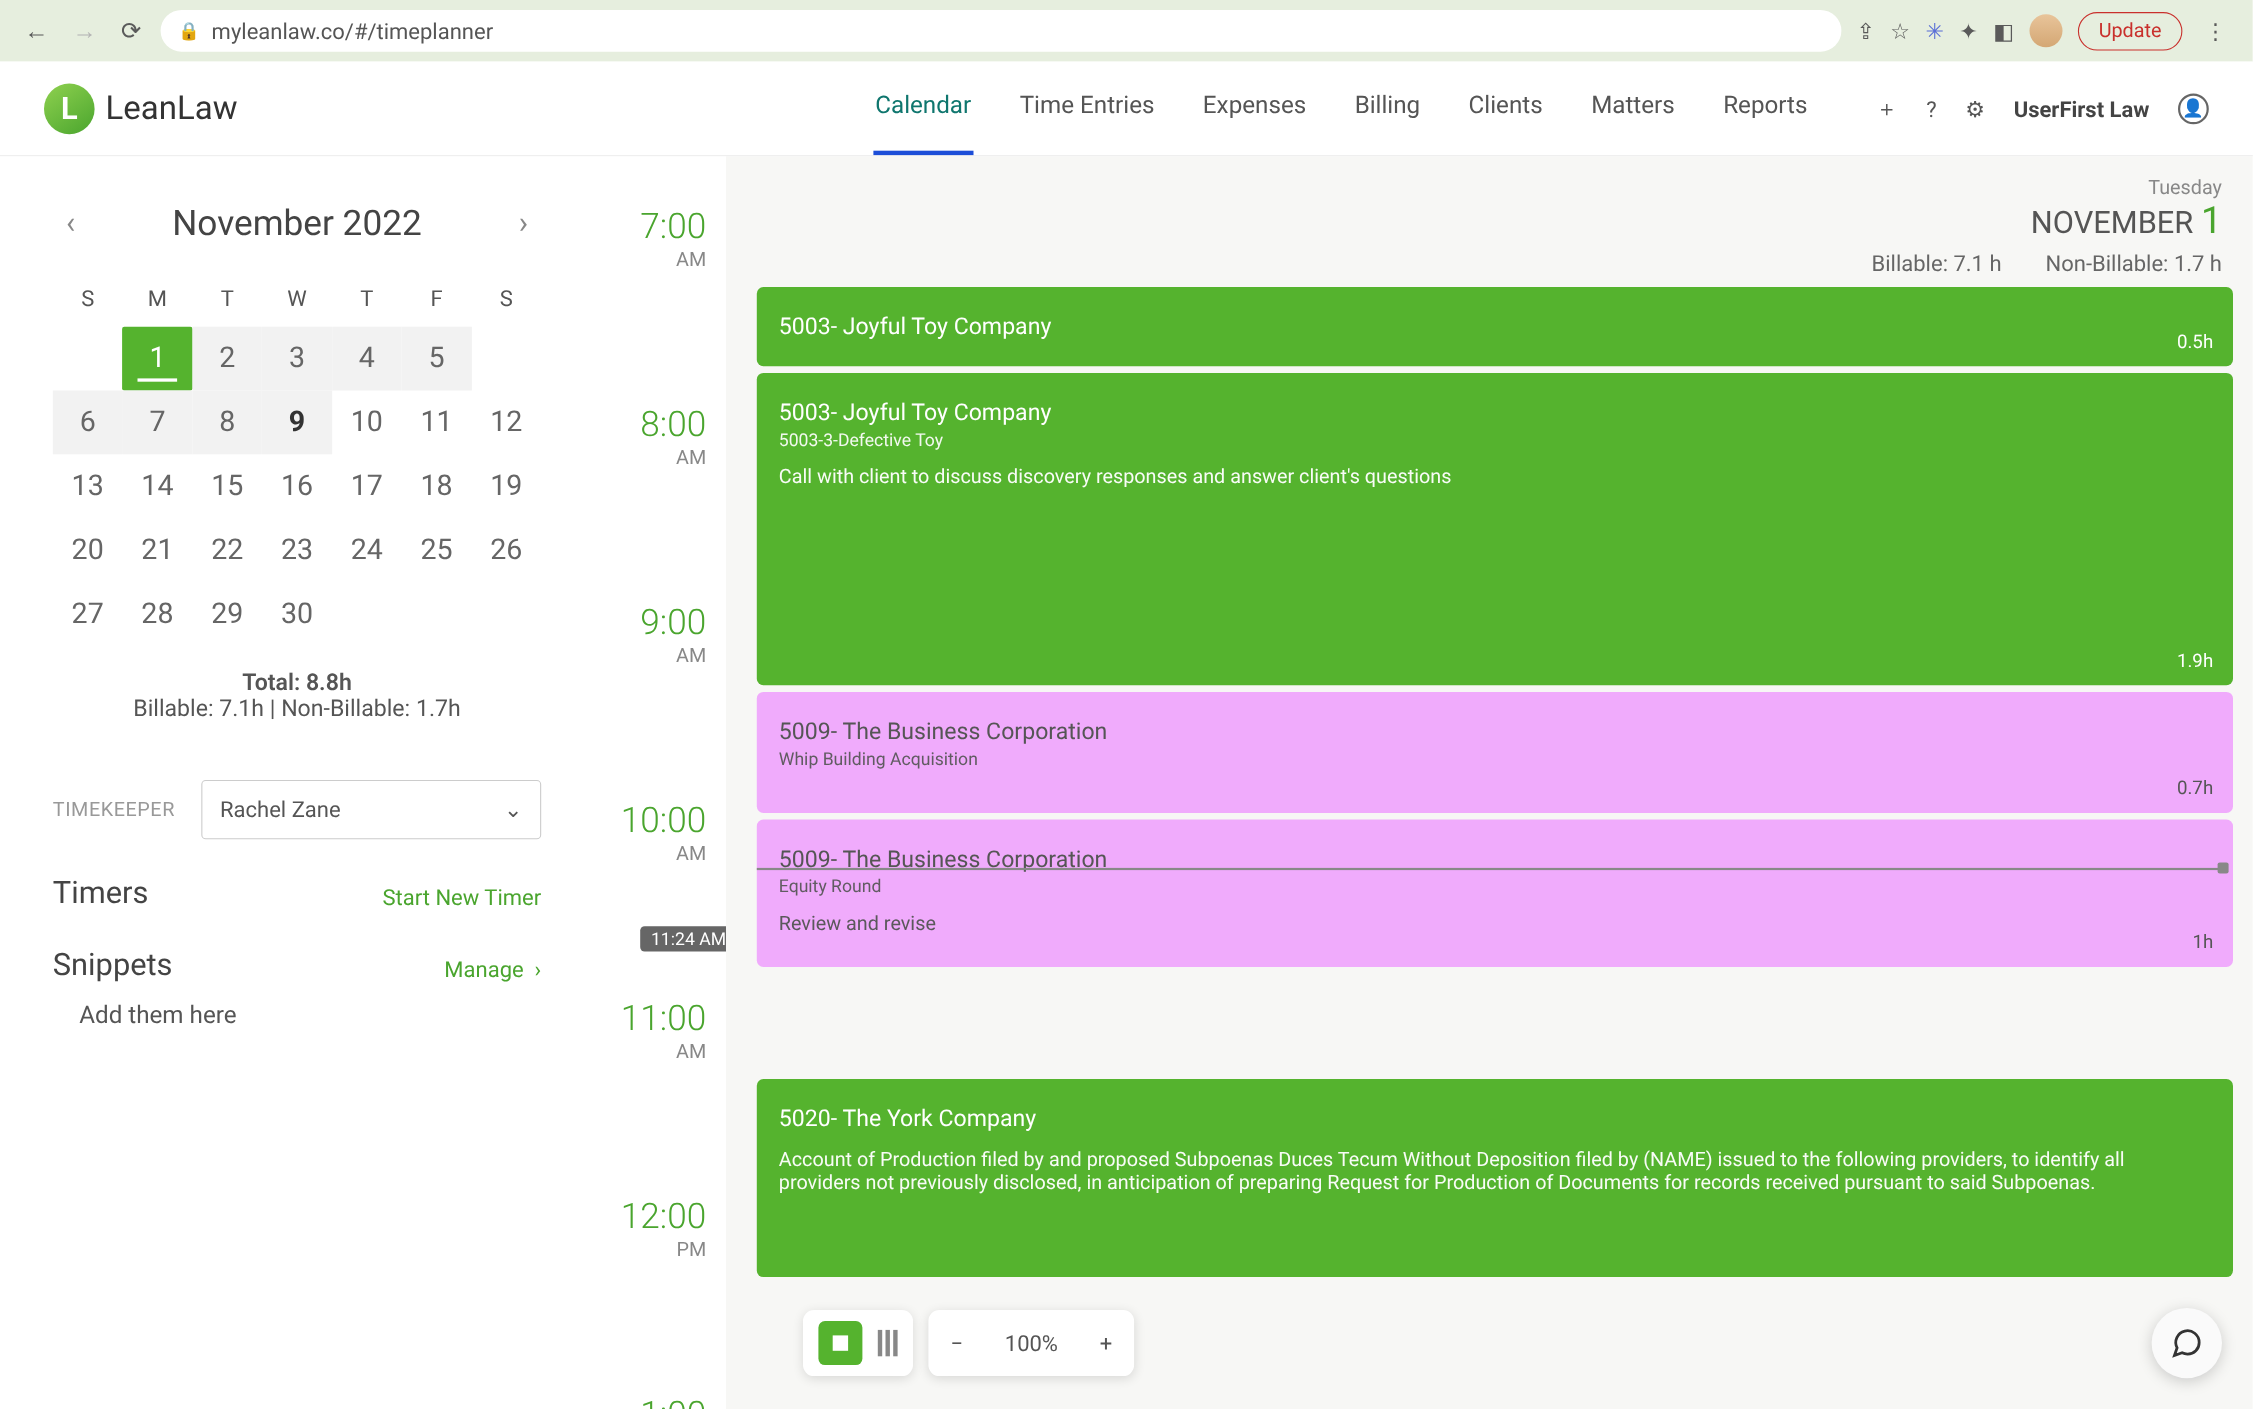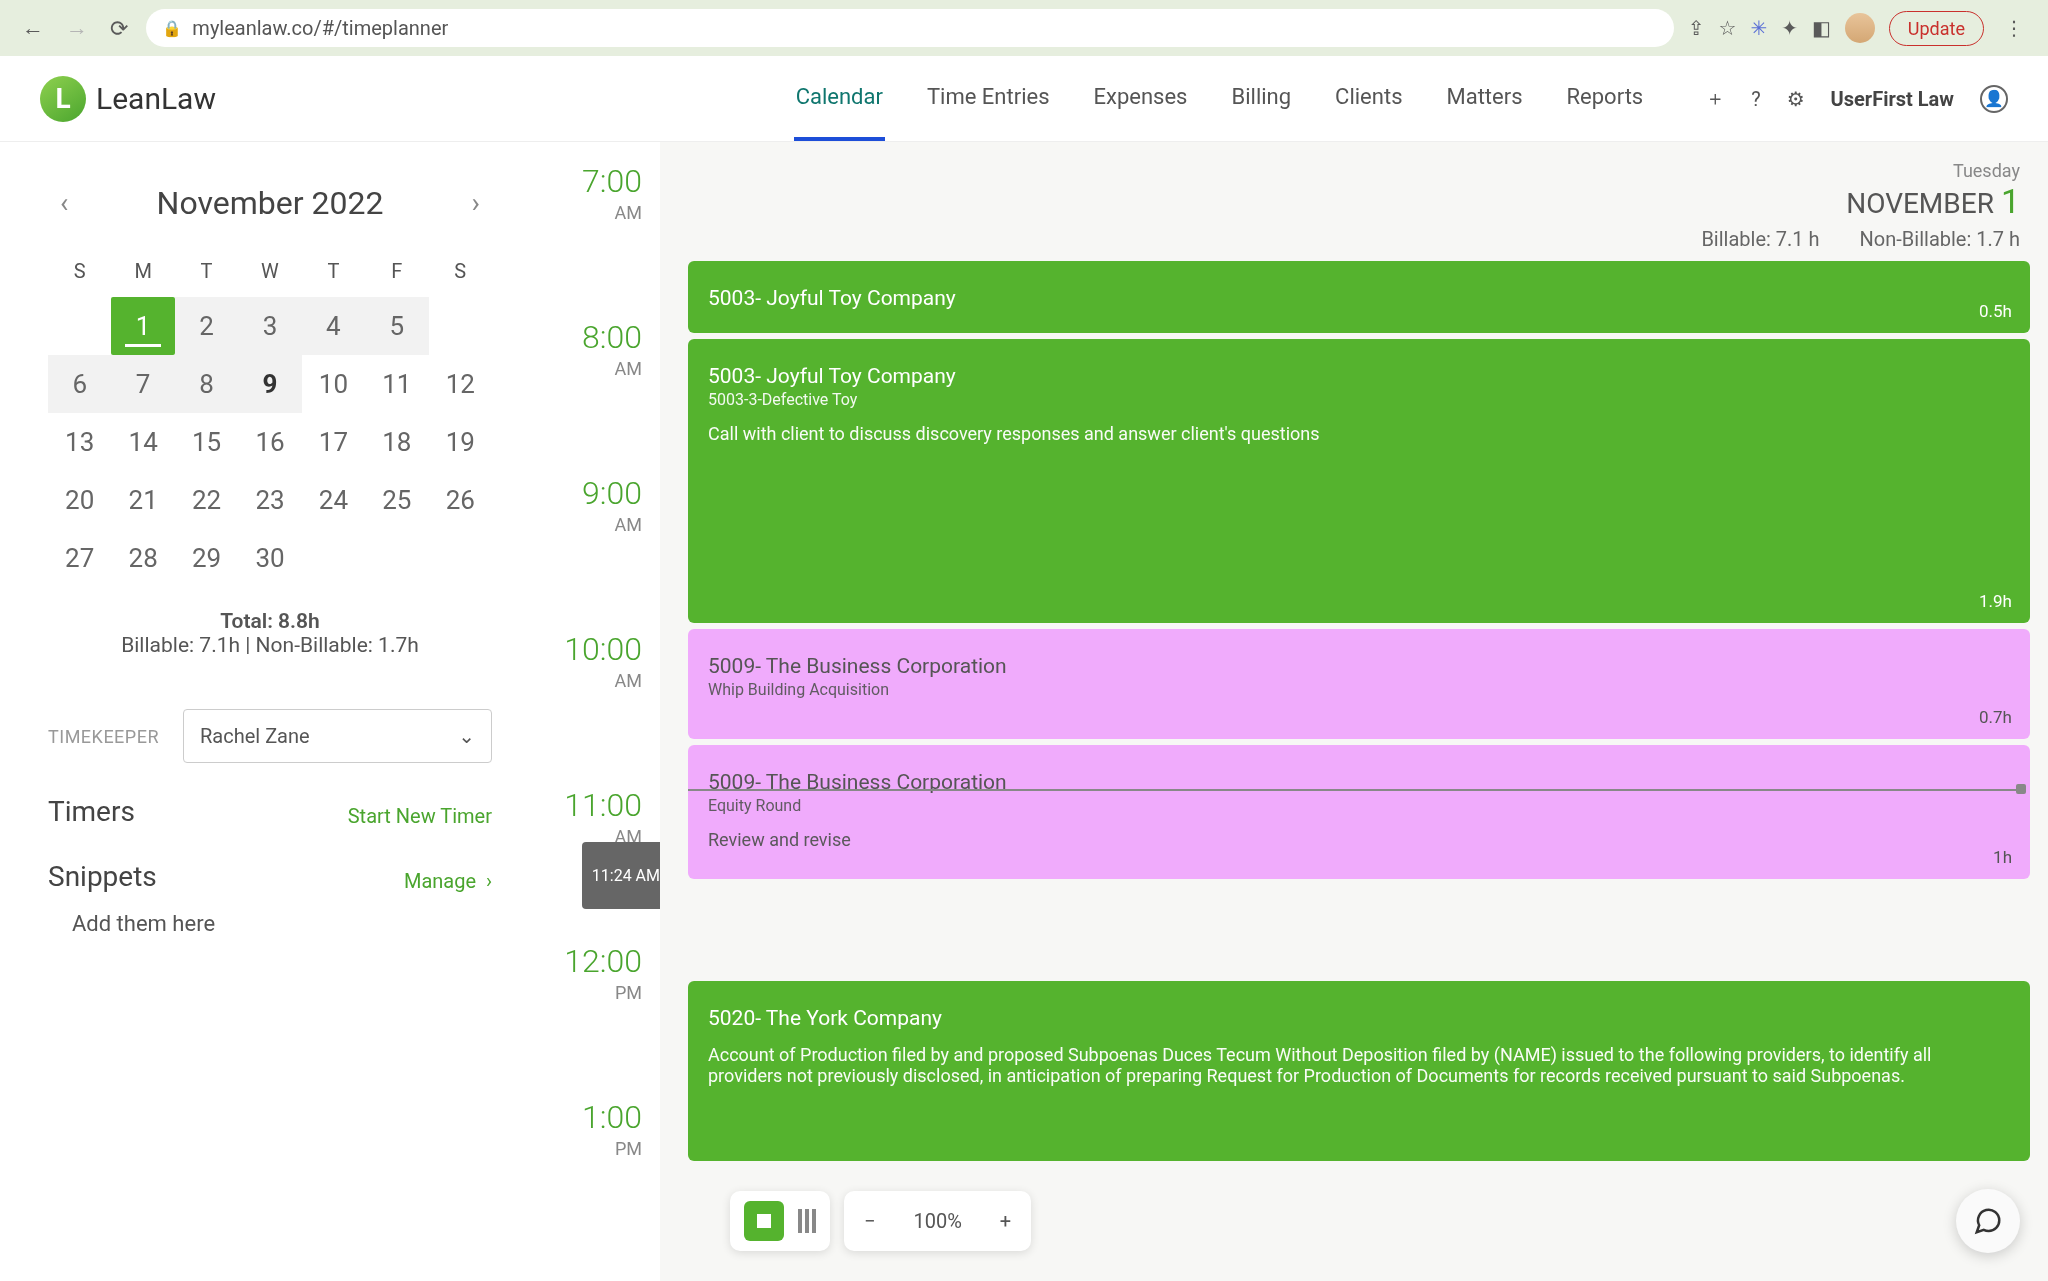--- a/index.html
+++ b/index.html
@@ -44,24 +44,24 @@
 .tk-row { display: flex; align-items: center; margin-top: 52px; gap: 24px; }
 .tk-label { font-size: 18px; color: #999; letter-spacing: 0.5px; }
 .tk-select { flex: 1; border: 1px solid #ccc; border-radius: 4px; padding: 14px 16px; font-size: 20px; color: #555; display: flex; justify-content: space-between; align-items: center; cursor: pointer; }
 .section-h { display: flex; justify-content: space-between; align-items: flex-end; margin-top: 32px; }
 .section-h h3 { font-size: 28px; font-weight: 400; color: #444; }
 .section-h a { color: #4aa52e; font-size: 20px; cursor: pointer; }
 .snip-item { font-size: 22px; color: #555; padding: 18px 0 0 24px; }
 
 .planner { flex: 1; display: flex; background: #fff; position: relative; }
 .times { width: 120px; text-align: right; padding-right: 18px; padding-top: 20px; position: relative; }
-.time-slot { height: 156px; color: #4aa52e; }
+.time-slot { height: 156px; color: #4aa52e; margin-top: 24px; }
 .time-slot .hr { font-size: 32px; font-weight: 300; }
 .time-slot .ap { font-size: 18px; color: #888; margin-top: 2px; }
-.time-badge { position: absolute; right: -10px; background: #666; color: #fff; font-size: 16px; padding: 24px 10px; border-radius: 4px; white-space: nowrap; }
+.time-badge { position: absolute; right: -10px; background: #666; color: #fff; font-size: 16px; padding: 2px 10px; border-radius: 4px; white-space: nowrap; }
 .time-badge::after { content: ""; position: absolute; right: -10px; top: 50%; transform: translateY(-50%); border: 6px solid transparent; border-left-color: #666; }
 .events { flex: 1; background: #f7f7f5; position: relative; padding: 0 18px 0 28px; }
 .day-header { text-align: right; padding: 18px 10px 10px; }
 .day-header .dow { color: #888; font-size: 18px; }
 .day-header .date { font-size: 28px; color: #555; }
 .day-header .date .num { color: #4aa52e; font-size: 34px; }
 .day-header .sums { color: #666; font-size: 20px; margin-top: 6px; display: flex; gap: 40px; justify-content: flex-end; }
 .event { border-radius: 6px; padding: 25px 20px; margin-bottom: 6px; position: relative; color: #fff; }
 .event.green { background: #55b32e; }
 .event.grey { background: #f0abfc; color: #555; }

